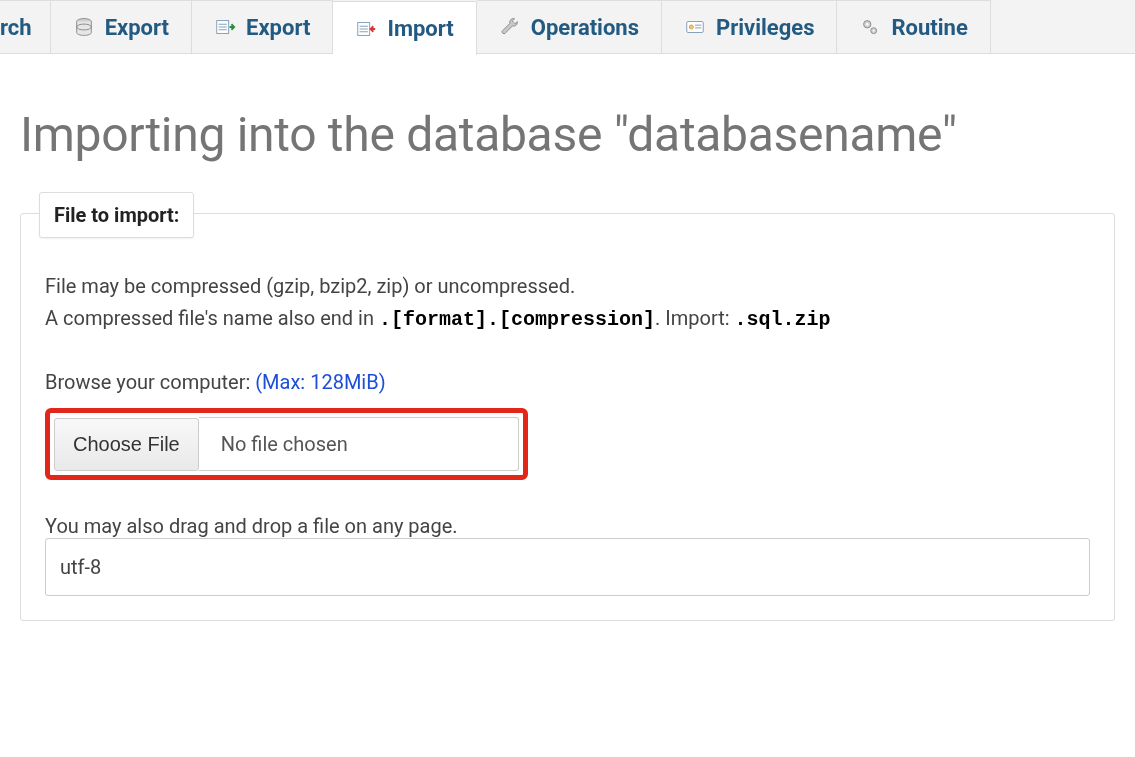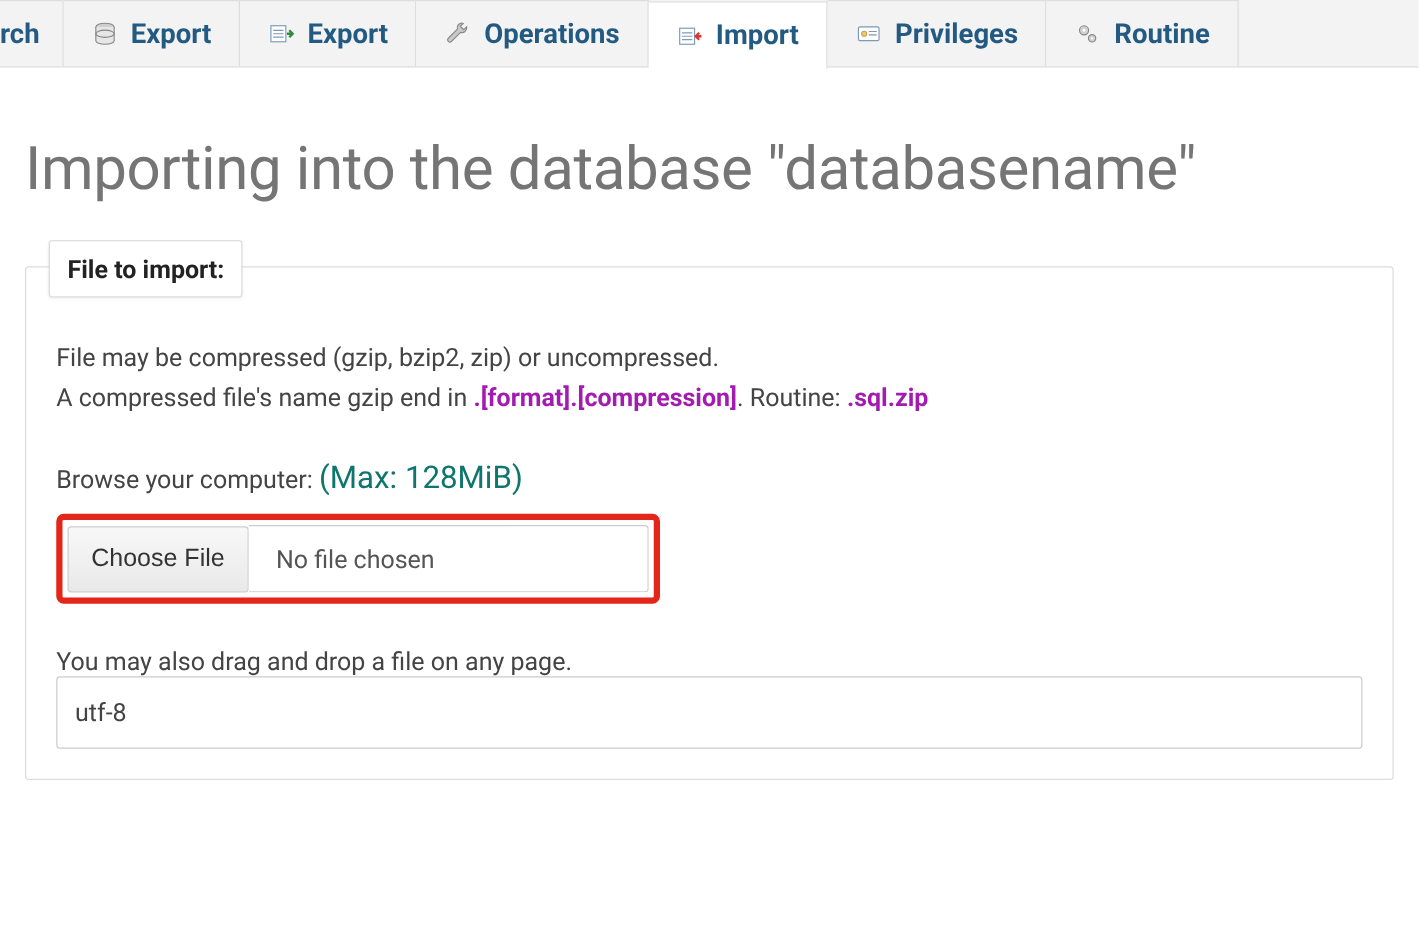--- a/index.html
+++ b/index.html
@@ -8,23 +8,23 @@
     .tab { display:flex; align-items:center; gap:10px; padding:0 22px; background:#f3f3f3; border:1px solid #ddd; border-bottom:none; border-left:none; cursor:pointer; font-size:22px; font-weight:700; color:#235a81; }
     .tab.first { border-left:none; padding-left:0; padding-right:18px;justify-content:flex-end; }
     .tab.active { background:#fff; border-top:1px solid #ddd; position:relative; top:1px; height:54px; }
     .tab .icon { width:22px; height:22px; display:inline-flex; align-items:center; justify-content:center; }
     .content { padding:24px 20px; }
     .page-title { font-size:48px; font-weight:400; color:#757575; margin:28px 0 50px 0; letter-spacing:-0.3px; }
     .fieldset { border:1px solid #ddd; border-radius:3px; padding:0; position:relative; margin-top:13px; }
     .legend { position:absolute; top:-22px; left:18px; background:#fff; border:1px solid #ddd; border-radius:3px; padding:10px 14px; font-size:20px; font-weight:700; color:#222; box-shadow:0 1px 2px rgba(0,0,0,0.06); }
     .fieldset-body { padding:56px 24px 24px 24px; }
     .help-text { font-size:20px; color:#444; line-height:1.6; }
-    .help-text .bold { font-weight:700; color:#a21caf; }
+    .help-text .bold { font-weight:700; color:#000000;font-family:Liberation Mono, monospace; }
     .browse-label { font-size:20px; color:#444; margin-top:34px; }
-    .browse-label .max { color:#0f766e; font-size:25px; }
+    .browse-label .max { color:#1d4ed8; font-size:20px; }
     .file-row { margin-top:14px; }
     .file-highlight { border:5px solid #e3261a; border-radius:6px; display:inline-flex; align-items:center; padding:4px; }
     .choose-btn { background:linear-gradient(#f8f8f8,#e9e9e9); border:1px solid #ccc; border-radius:3px; padding:14px 18px; font-size:20px; color:#333; cursor:pointer; }
     .file-status { background:#fff; border:1px solid #ccc; border-left:none; border-radius:0 3px 3px 0; padding:14px 22px; font-size:20px; color:#555; min-width:320px; display:flex; align-items:center; }
     .drag-text { font-size:20px; color:#444; margin-top:34px; }
     .charset-label { font-size:20px; color:#444; margin-top:36px; margin-bottom:14px; }
     .charset-select { width:100%; border:1px solid #ccc; border-radius:3px; padding:16px 14px; font-size:20px; color:#444; background:#fff; }
     svg { display:block; }
   </style>
 </head>
@@ -49,39 +49,39 @@
       <svg viewBox="0 0 24 24" width="22" height="22">
           <rect x="3" y="5" width="13" height="14" fill="#fff" stroke="#7a9ab5"></rect>
           <line x1="5" y1="9" x2="14" y2="9" stroke="#7a9ab5"></line>
           <line x1="5" y1="12" x2="14" y2="12" stroke="#7a9ab5"></line>
           <line x1="5" y1="15" x2="14" y2="15" stroke="#7a9ab5"></line>
           <path d="M17 12 h5 M19 9 l3 3 l-3 3" fill="none" stroke="#2e8b3d" stroke-width="2"></path>
         </svg>
     </span>
     <span>Export</span>
   </div>
-  <div class="tab">
-    <span class="icon">
-      <svg viewBox="0 0 24 24" width="22" height="22">
-          <path d="M20 7a4 4 0 0 1-5.3 3.8L7 18.5A2 2 0 1 1 4.2 15.7l7.7-7.7A4 4 0 0 1 17 3l-2.5 2.5L16 7l1.5 1.5L20 6z" fill="#c9c9c9" stroke="#888"></path>
-        </svg>
-    </span>
-    <span>Operations</span>
-  </div>
   <div class="tab active">
     <span class="icon">
       <svg viewBox="0 0 24 24" width="22" height="22">
           <rect x="3" y="5" width="13" height="14" fill="#fff" stroke="#7a9ab5"></rect>
           <line x1="5" y1="9" x2="14" y2="9" stroke="#7a9ab5"></line>
           <line x1="5" y1="12" x2="14" y2="12" stroke="#7a9ab5"></line>
           <line x1="5" y1="15" x2="14" y2="15" stroke="#7a9ab5"></line>
           <path d="M22 12 h-5 M20 9 l-3 3 l3 3" fill="none" stroke="#d33" stroke-width="2"></path>
         </svg>
     </span>
     <span>Import</span>
+  </div>
+  <div class="tab">
+    <span class="icon">
+      <svg viewBox="0 0 24 24" width="22" height="22">
+          <path d="M20 7a4 4 0 0 1-5.3 3.8L7 18.5A2 2 0 1 1 4.2 15.7l7.7-7.7A4 4 0 0 1 17 3l-2.5 2.5L16 7l1.5 1.5L20 6z" fill="#c9c9c9" stroke="#888"></path>
+        </svg>
+    </span>
+    <span>Operations</span>
   </div>
   <div class="tab">
     <span class="icon">
       <svg viewBox="0 0 24 24" width="22" height="22">
           <rect x="3" y="6" width="18" height="12" rx="1.5" fill="#fff" stroke="#7a9ab5"></rect>
           <circle cx="8" cy="12" r="2.2" fill="#f4c77a" stroke="#c8a050"></circle>
           <line x1="12" y1="10" x2="19" y2="10" stroke="#7a9ab5"></line>
           <line x1="12" y1="13" x2="19" y2="13" stroke="#7a9ab5"></line>
         </svg>
     </span>
@@ -101,21 +101,21 @@
 </div>
 
 <div class="content">
   <h1 class="page-title">Importing into the database "databasename"</h1>
 
   <div class="fieldset">
     <div class="legend">File to import:</div>
     <div class="fieldset-body">
       <p class="help-text">File may be compressed (gzip, bzip2, zip) or uncompressed.</p>
       <p class="help-text">
-        <span>A compressed file's name gzip end in </span><span class="bold">.[format].[compression]</span><span>. Routine: </span><span class="bold">.sql.zip</span>
+        <span>A compressed file's name also end in </span><span class="bold">.[format].[compression]</span><span>. Import: </span><span class="bold">.sql.zip</span>
       </p>
 
       <p class="browse-label">
         <span>Browse your computer: </span><span class="max">(Max: 128MiB)</span>
       </p>
 
       <div class="file-row">
         <div class="file-highlight">
           <button class="choose-btn">Choose File</button>
           <div class="file-status">No file chosen</div>

